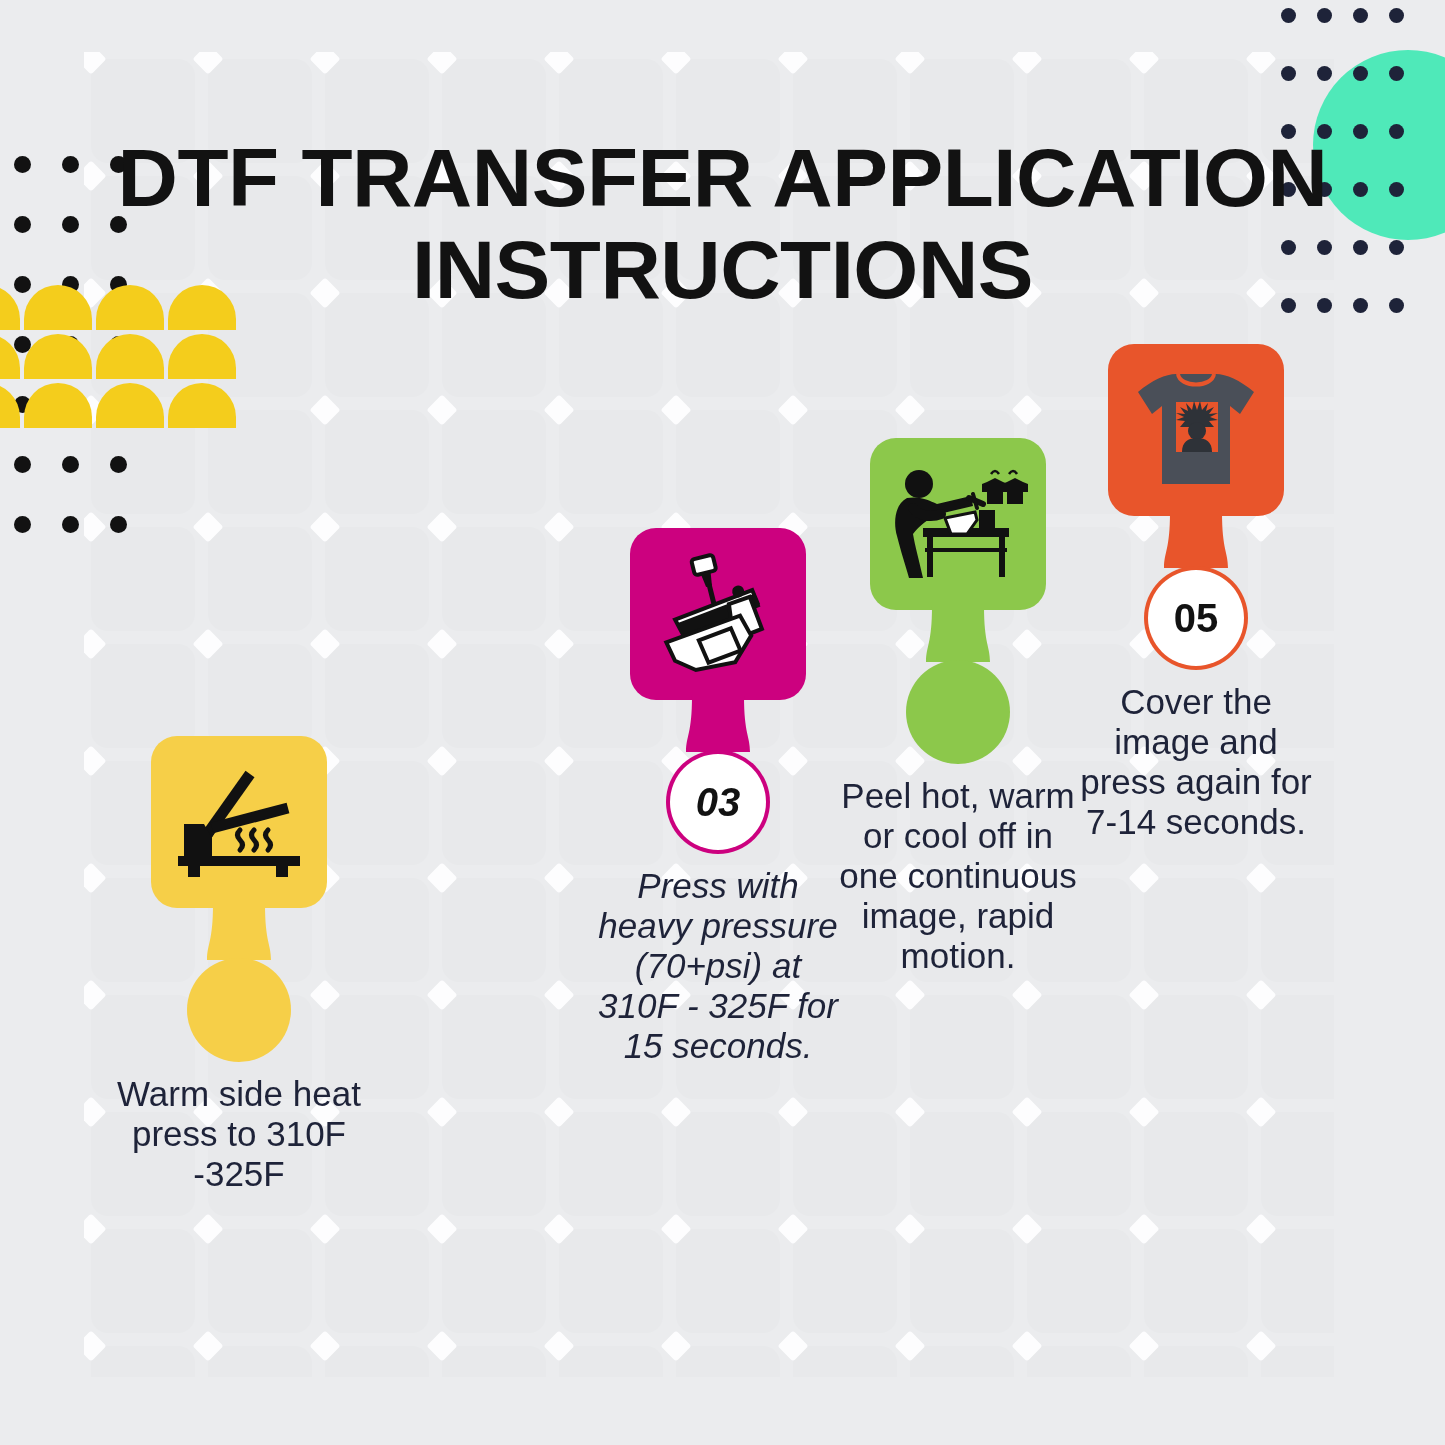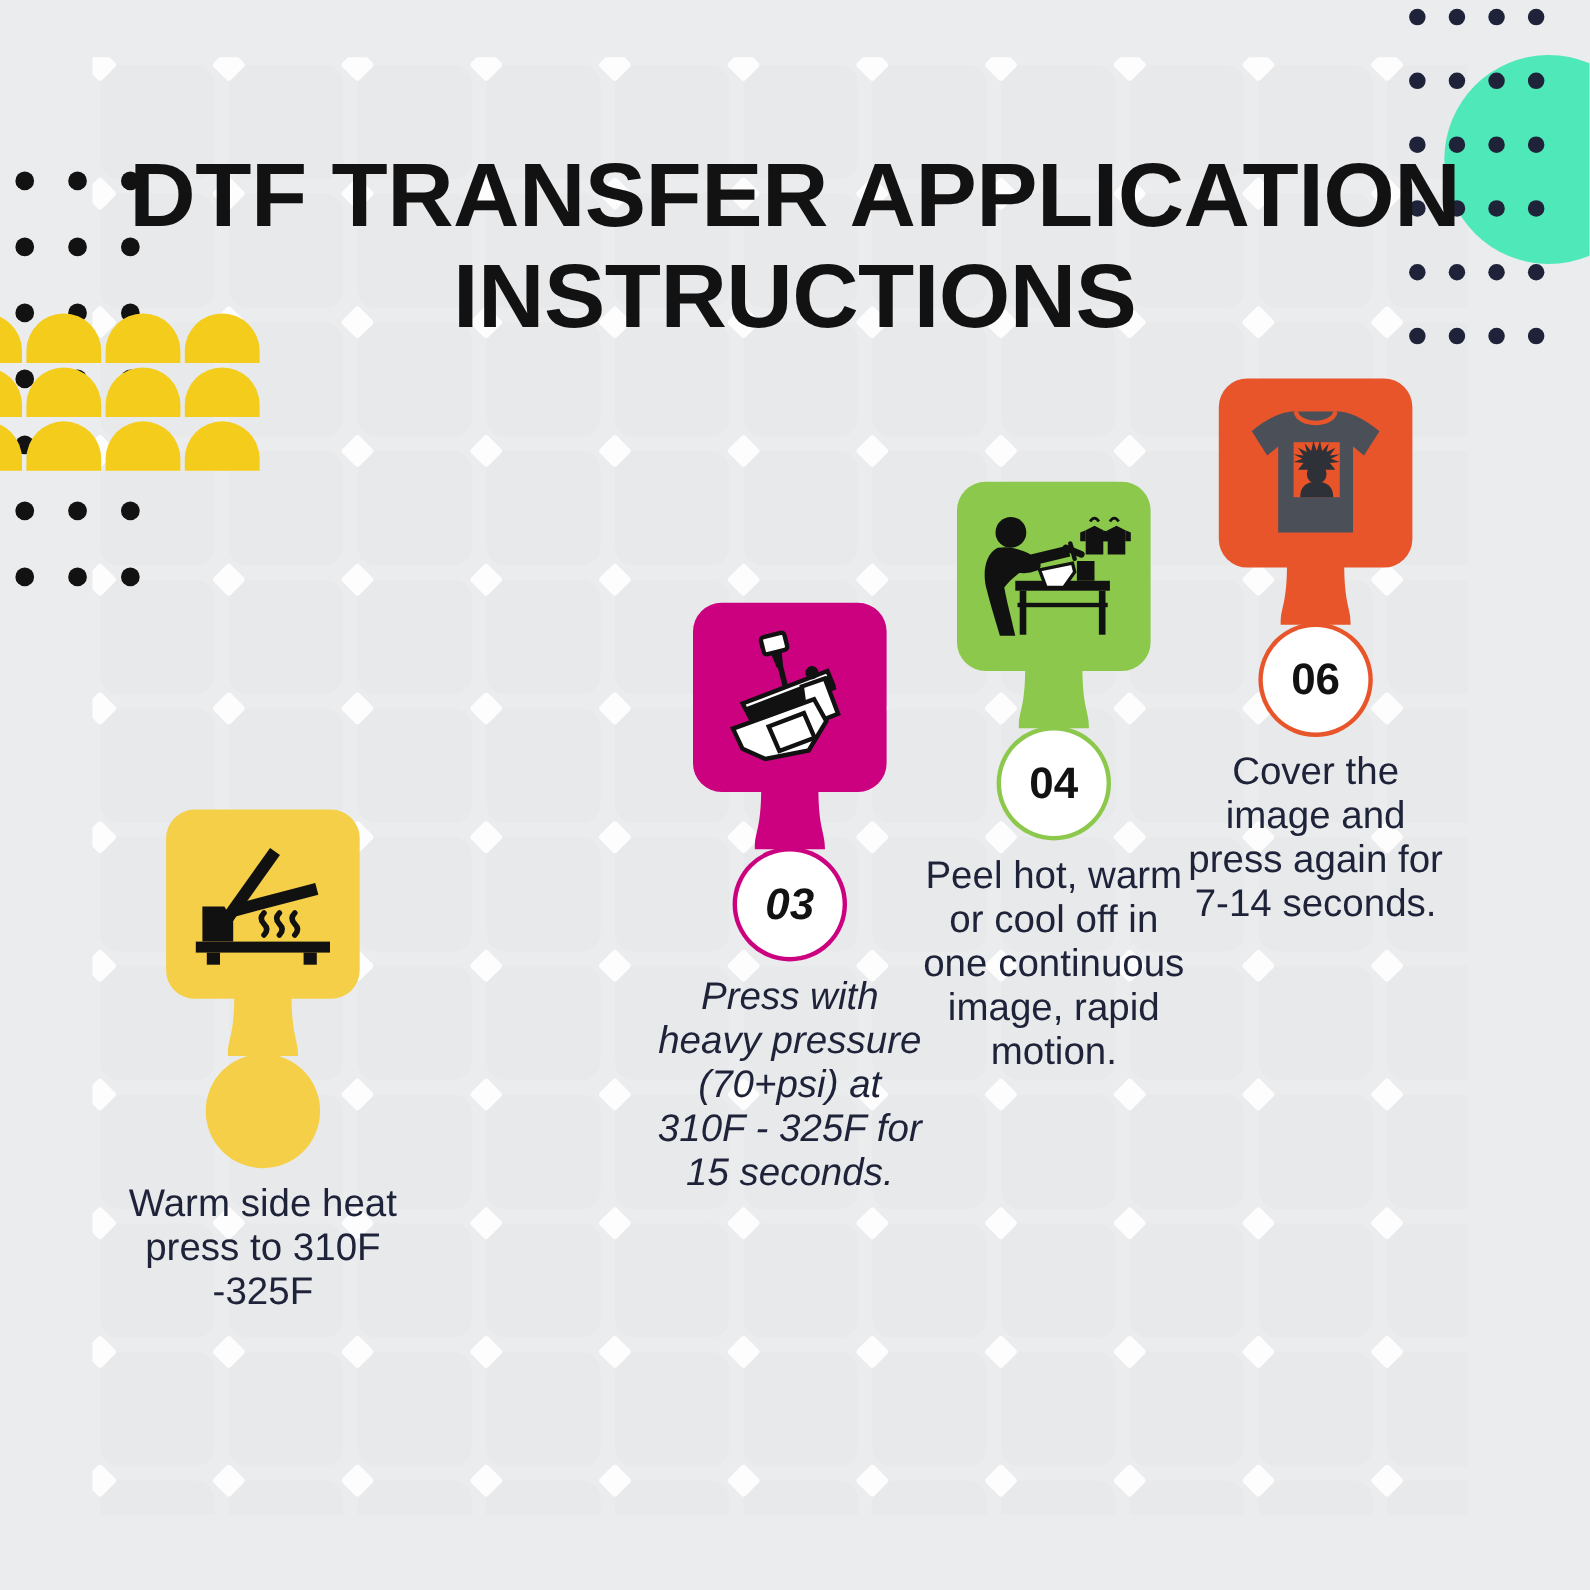--- a/index.html
+++ b/index.html
@@ -471,21 +471,21 @@
       </span>
     </div>
     <svg class="neck" viewBox="0 0 64 74">
       <path d="M6 0 C6 38 0 40 0 56 L64 56 C64 40 58 38 58 0 Z" fill="#f6cf48"></path>
     </svg>
     <div style="position:absolute;left:50%;top:222px;transform:translateX(-50%);width:104px;height:104px;border-radius:50%;background:#f6cf48;"></div>
     <div class="steptext" style="top:338px;">Warm side heat press to 310F -325F</div>
   </div>
 
 
-  <div class="step" style="left:630px;top:548px;font-style:italic;">
+  <div class="step" style="left:630px;top:528px;font-style:italic;">
     <div class="card" style="background:#cc017f;">
       <span>
       <svg width="130" height="126" viewBox="0 0 130 126">
         <g transform="rotate(-14 65 63)">
           <rect x="52" y="4" width="22" height="16" rx="3" fill="#fff" stroke="#111" stroke-width="4"></rect>
           <path d="M58 20 L68 20 L66 34 L60 34 Z" fill="#111"></path>
           <rect x="61" y="32" width="5" height="30" fill="#111"></rect>
           <path d="M22 58 L104 48 L106 62 L26 74 Z" fill="#fff" stroke="#111" stroke-width="4"></path>
           <path d="M24 62 L106 52 L108 66 L28 78 Z" fill="#111"></path>
           <path d="M78 56 L100 54 L104 88 L74 92 Z" fill="#fff" stroke="#111" stroke-width="4"></path>
@@ -536,21 +536,20 @@
         <path d="M30 48 C36 56 48 58 58 54" fill="none" stroke="#111" stroke-width="10" stroke-linecap="round"></path>
         <path d="M86 38 L100 44" stroke="#111" stroke-width="6" stroke-linecap="round"></path>
         <path d="M90 34 L94 48" stroke="#111" stroke-width="4" stroke-linecap="round"></path>
       </svg>
       </span>
     </div>
     <svg class="neck" viewBox="0 0 64 74">
       <path d="M6 0 C6 38 0 40 0 56 L64 56 C64 40 58 38 58 0 Z" fill="#8cc84b"></path>
     </svg>
     <div style="position:absolute;left:50%;top:222px;transform:translateX(-50%);width:104px;height:104px;border-radius:50%;background:#8cc84b;"></div>
-    <div class="numcircle" style="top:226px;">04</div>
     <div class="steptext" style="top:338px;">Peel hot, warm or cool off in one continuous image, rapid motion.</div>
   </div>
 
   <div class="step" style="left:1108px;top:344px;">
     <div class="card" style="background:#e8552b;">
       <span>
       <svg width="136" height="124" viewBox="0 0 136 124">
         <path d="M48 6 L88 6 C98 6 112 12 126 24 L112 46 L102 38 L102 116 L34 116 L34 38 L24 46 L10 24 C24 12 38 6 48 6 Z" fill="#4a4f58"></path>
         <path d="M50 6 C52 20 84 20 86 6" fill="none" stroke="#e8552b" stroke-width="4"></path>
         <rect x="48" y="34" width="42" height="50" fill="#e8552b"></rect>
@@ -559,17 +558,17 @@
           <path d="M69 54 a9 9 0 0 1 9 9 a9 9 0 0 1 -18 0 a9 9 0 0 1 9 -9 Z"></path>
           <path d="M54 84 C54 74 60 70 69 70 C78 70 84 74 84 84 Z"></path>
         </g>
       </svg>
       </span>
     </div>
     <svg class="neck" viewBox="0 0 64 74">
       <path d="M6 0 C6 38 0 40 0 56 L64 56 C64 40 58 38 58 0 Z" fill="#e8552b"></path>
     </svg>
     <div style="position:absolute;left:50%;top:222px;transform:translateX(-50%);width:104px;height:104px;border-radius:50%;background:#e8552b;"></div>
-    <div class="numcircle" style="top:226px;">06</div>
+    <div class="numcircle" style="top:226px;">05</div>
     <div class="steptext" style="top:338px;">Cover the image and press again for 7-14 seconds.</div>
   </div>
 
 </div>
 
 </body></html>

